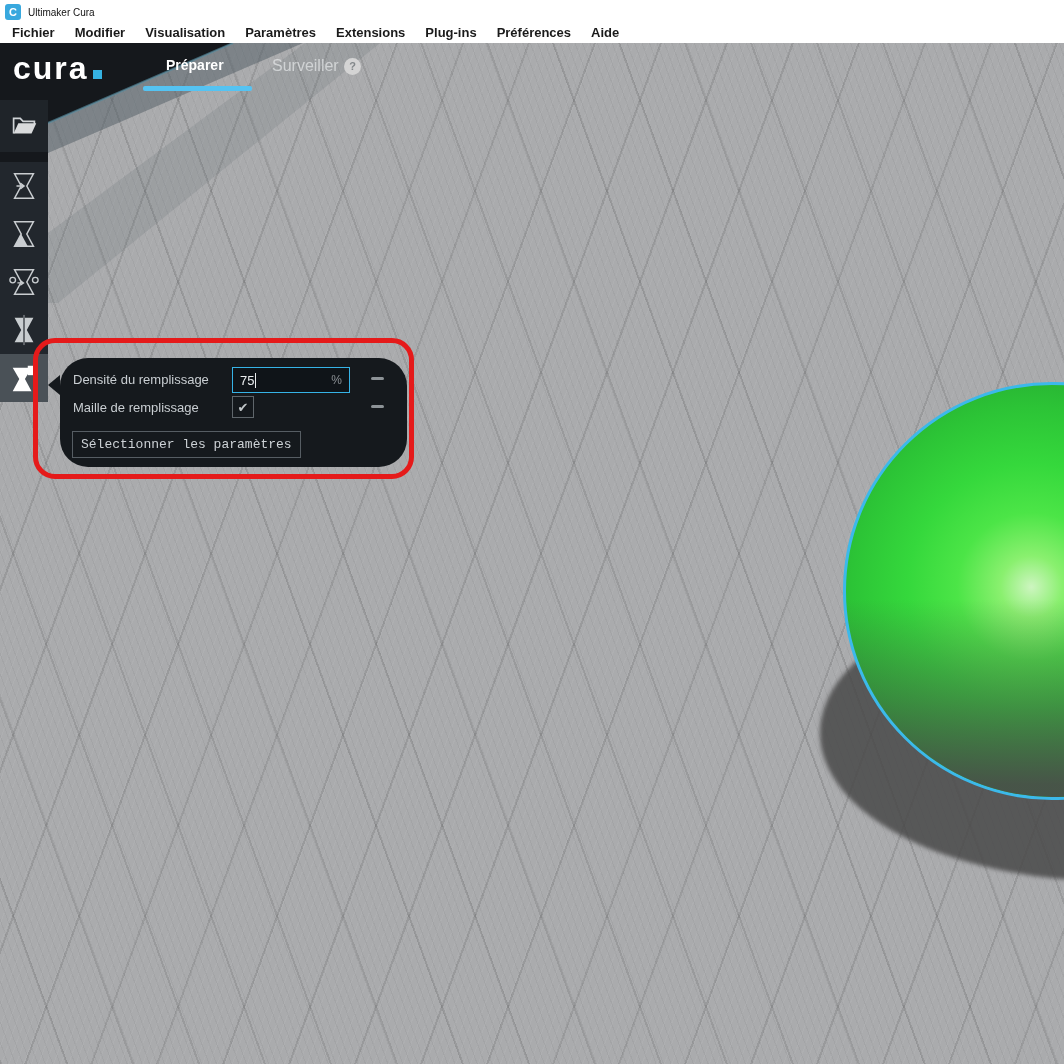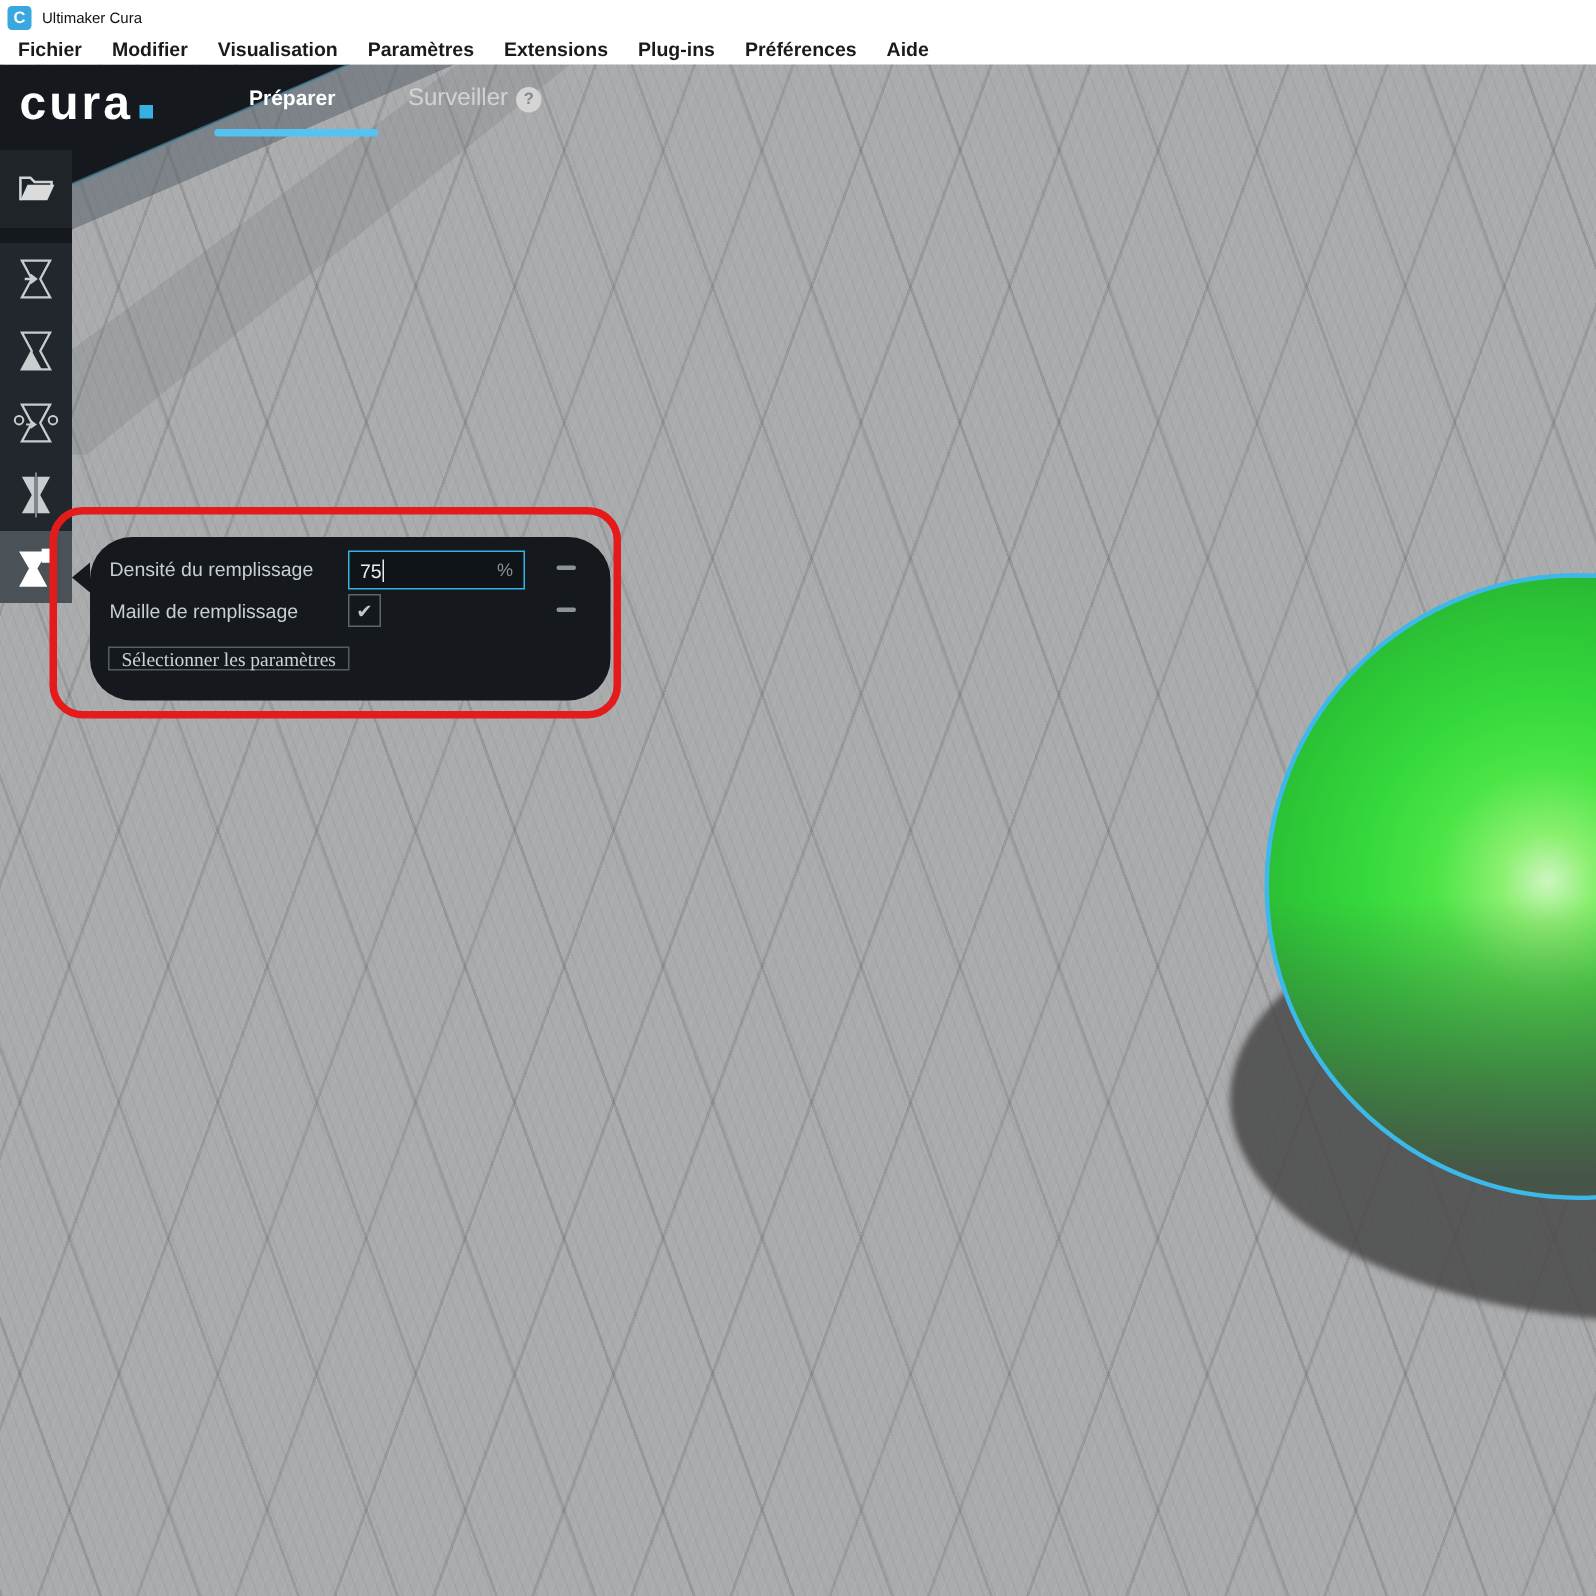--- a/index.html
+++ b/index.html
@@ -55,21 +55,21 @@
   
   .panel { position: absolute; left: 60px; top: 315px; width: 347px; height: 109px; background: #15191d; border-radius: 28px; }
   .panel-arrow { position: absolute; left: 48px; top: 332px; width: 0; height: 0; border-top: 10px solid transparent; border-bottom: 10px solid transparent; border-right: 12px solid #15191d; }
   .panel-label { position: absolute; left: 13px; font-size: 13px; color: #c9ced2; }
   .text-input { position: absolute; left: 172px; top: 9px; width: 118px; height: 26px; background: #0f1418; border: 1px solid #36b3e6; display: flex; align-items: center; padding: 0 7px; cursor: text; }
   .text-input .value { color: #e9ecee; font-size: 13px; }
   .caret { display: inline-block; width: 1px; height: 15px; background: #e9ecee; margin-left: 1px; }
   .text-input .unit { margin-left: auto; color: #8b9094; font-size: 12px; }
   .checkbox { position: absolute; left: 172px; top: 38px; width: 22px; height: 22px; background: #14181c; border: 1px solid #5f666b; color: #c2c7ca; font-size: 13px; text-align: center; line-height: 21px; cursor: pointer; }
   .minus-ic { position: absolute; left: 311px; width: 13px; height: 3px; border-radius: 2px; background: #8d9397; cursor: pointer; }
-  .panel-btn { position: absolute; left: 12px; top: 73px; height: 16px; background: transparent; border: 1px solid #565d63; color: #cdd2d6; font-size: 13px; font-family: Liberation Serif, serif; padding: 0 8px; cursor: pointer; }
+  .panel-btn { position: absolute; left: 12px; top: 73px; height: 27px; background: transparent; border: 1px solid #565d63; color: #cdd2d6; font-size: 13px; font-family: Liberation Mono, monospace; padding: 0 8px; cursor: pointer; }
 
   
   .annotation { position: absolute; left: 33px; top: 295px; width: 381px; height: 141px; border: 5px solid #e51a1a; border-radius: 22px; pointer-events: none; }
 </style>
 </head>
 <body>
 
 <div class="app">
 
   <div class="titlebar">

